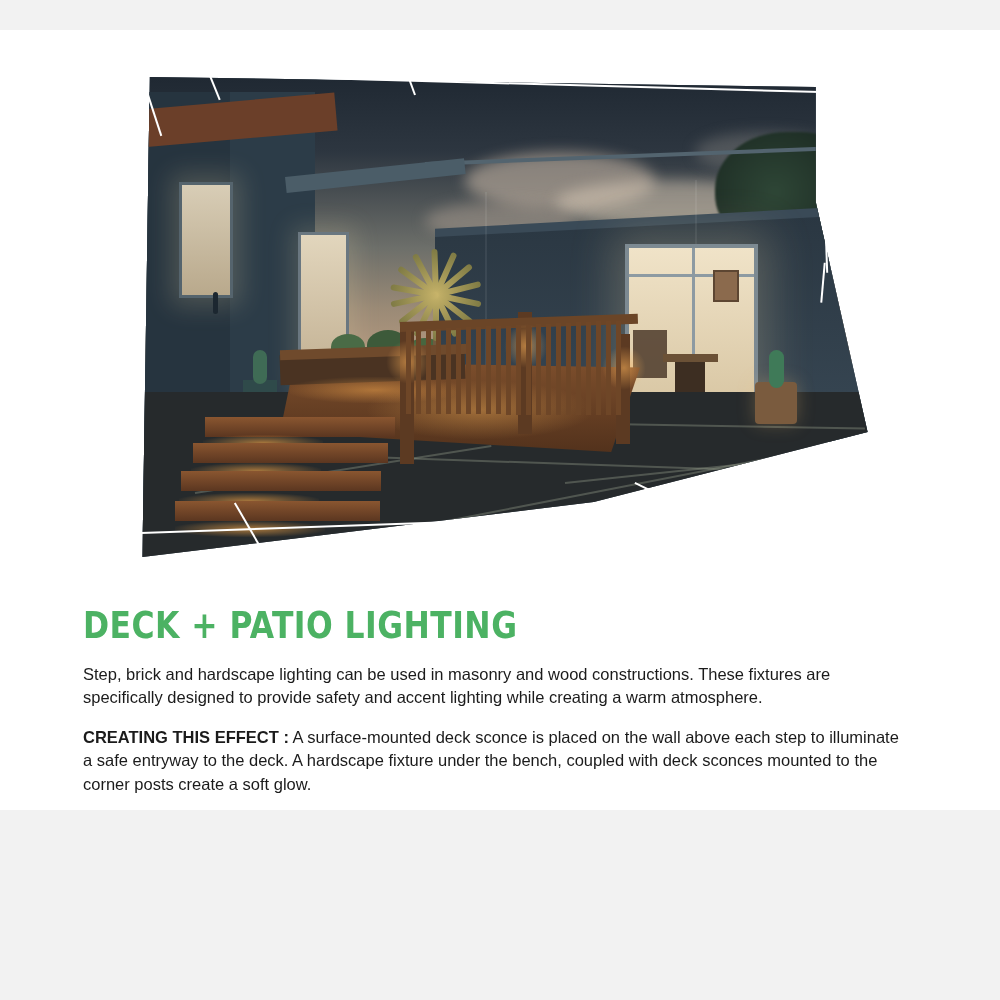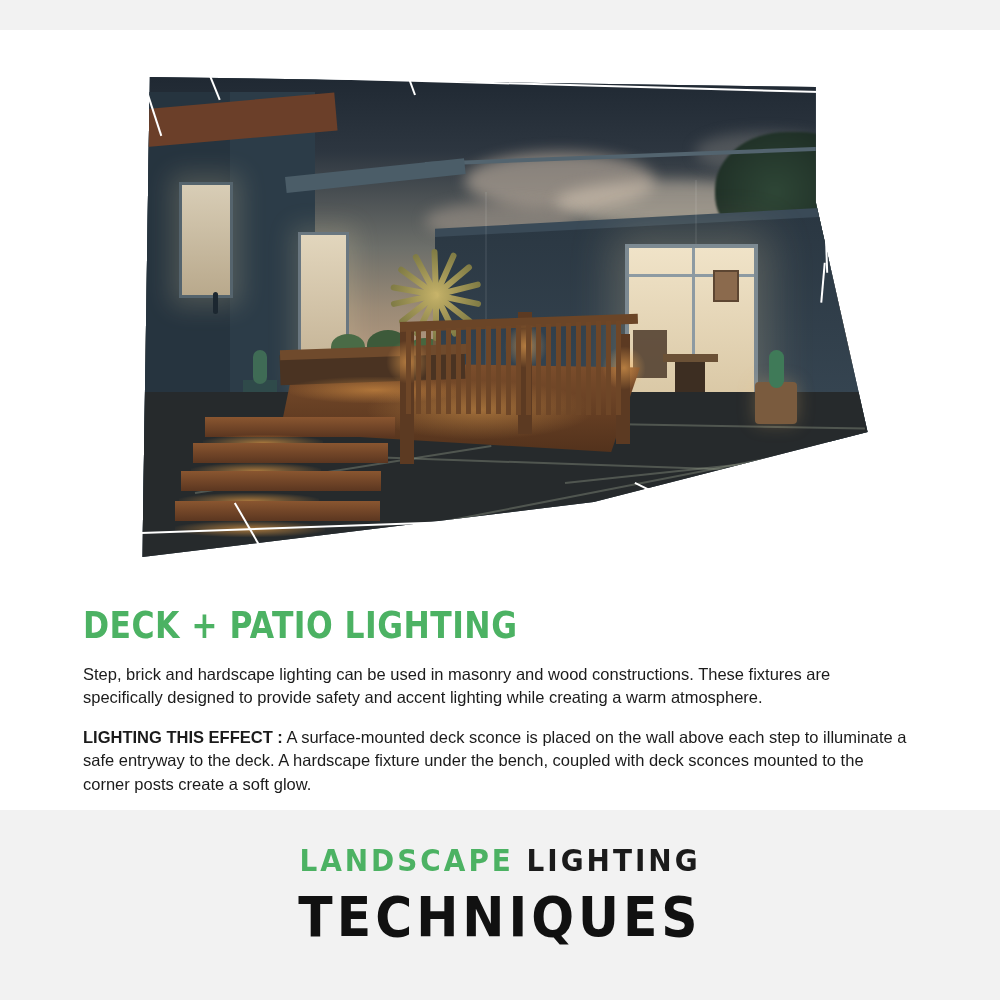--- a/index.html
+++ b/index.html
@@ -595,25 +595,18 @@
         <div class="gline" style="left: 690px; top: 200px; width: 40px; height: 1.5px; transform: rotate(95deg);"></div>
         <div class="gline" style="left: 70px; top: 0px; width: 40px; height: 1.5px; transform: rotate(68deg);"></div>
         <div class="gline" style="left: 270px; top: 4px; width: 30px; height: 1.5px; transform: rotate(70deg);"></div>
       </div>
   </div>
 
   <div class="content">
     <h1 class="title">DECK + PATIO LIGHTING</h1>
     <p class="body-text">Step, brick and hardscape lighting can be used in masonry and wood constructions. These fixtures are specifically designed to provide safety and accent lighting while creating a warm atmosphere.</p>
     <p class="body-text">
-      <span class="lead">LIGHTING THIS EFFECT :</span><span> A surface-mounted deck sconce is placed on the wall above each step to illuminate a safe entryway to the deck. A hardscape fixture under the bench, coupled with deck sconces mounted to the corner posts create a soft glow.</span>
+      <span class="lead">CREATING THIS EFFECT :</span><span> A surface-mounted deck sconce is placed on the wall above each step to illuminate a safe entryway to the deck. A hardscape fixture under the bench, coupled with deck sconces mounted to the corner posts create a soft glow.</span>
     </p>
   </div>
 
-  <div class="footer">
-    <div class="footer-line1">
-      <span class="green">LANDSCAPE</span>
-      <span>LIGHTING</span>
-    </div>
-    <div class="footer-line2">TECHNIQUES</div>
-  </div>
 
 </div>
 
 </body></html>

